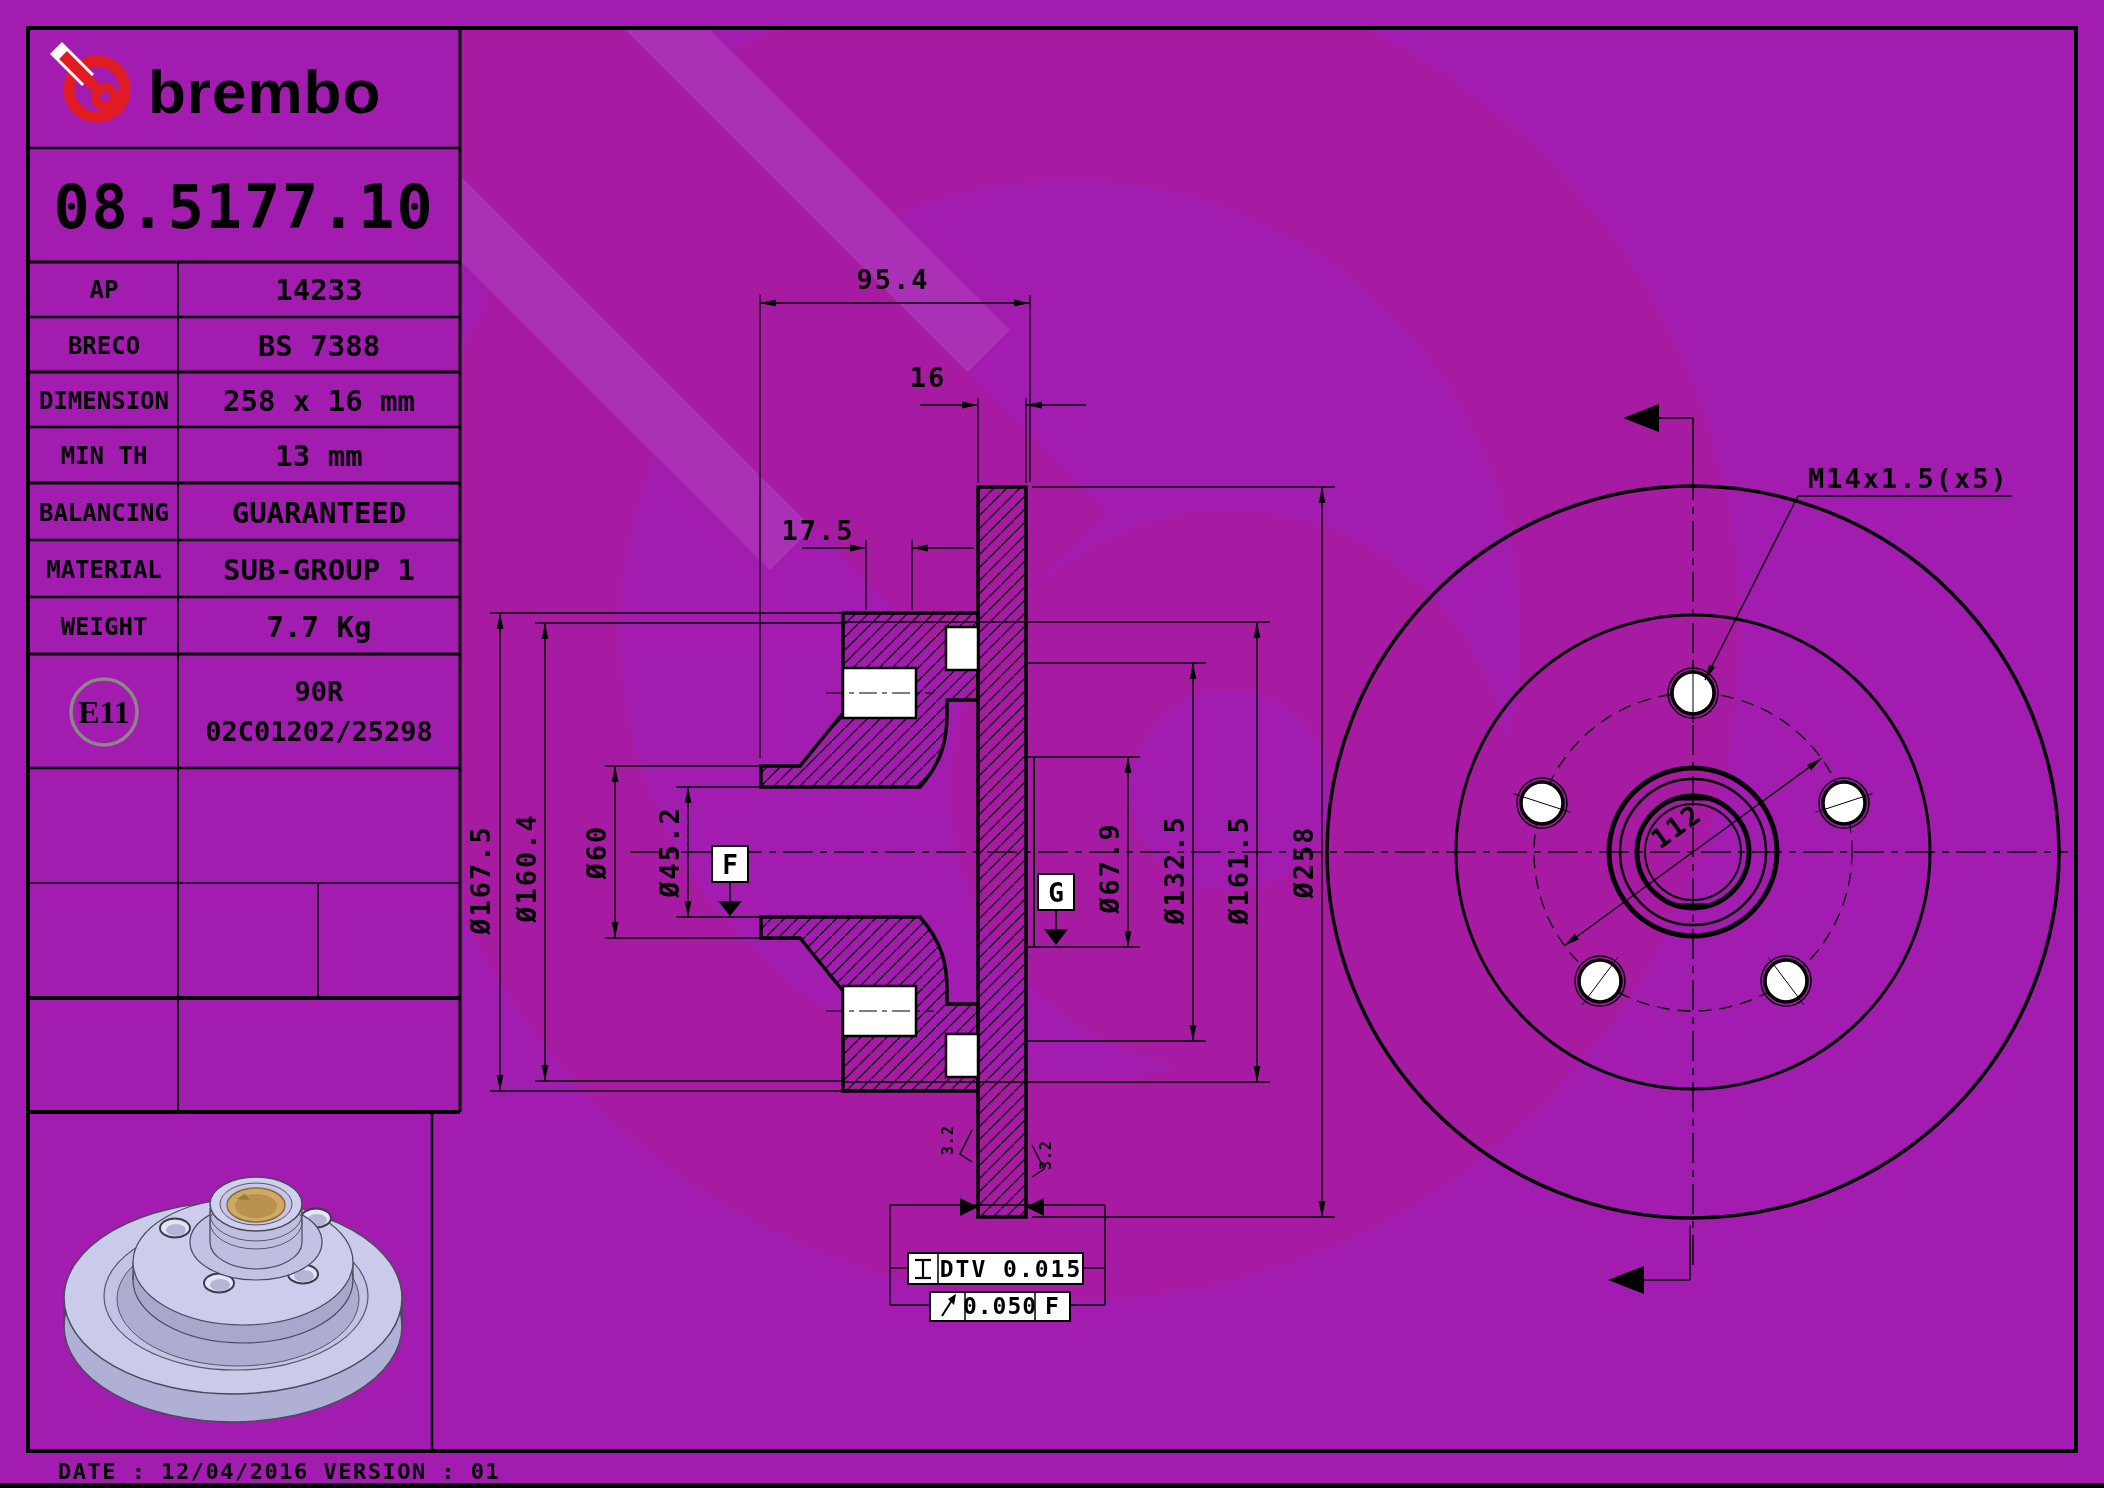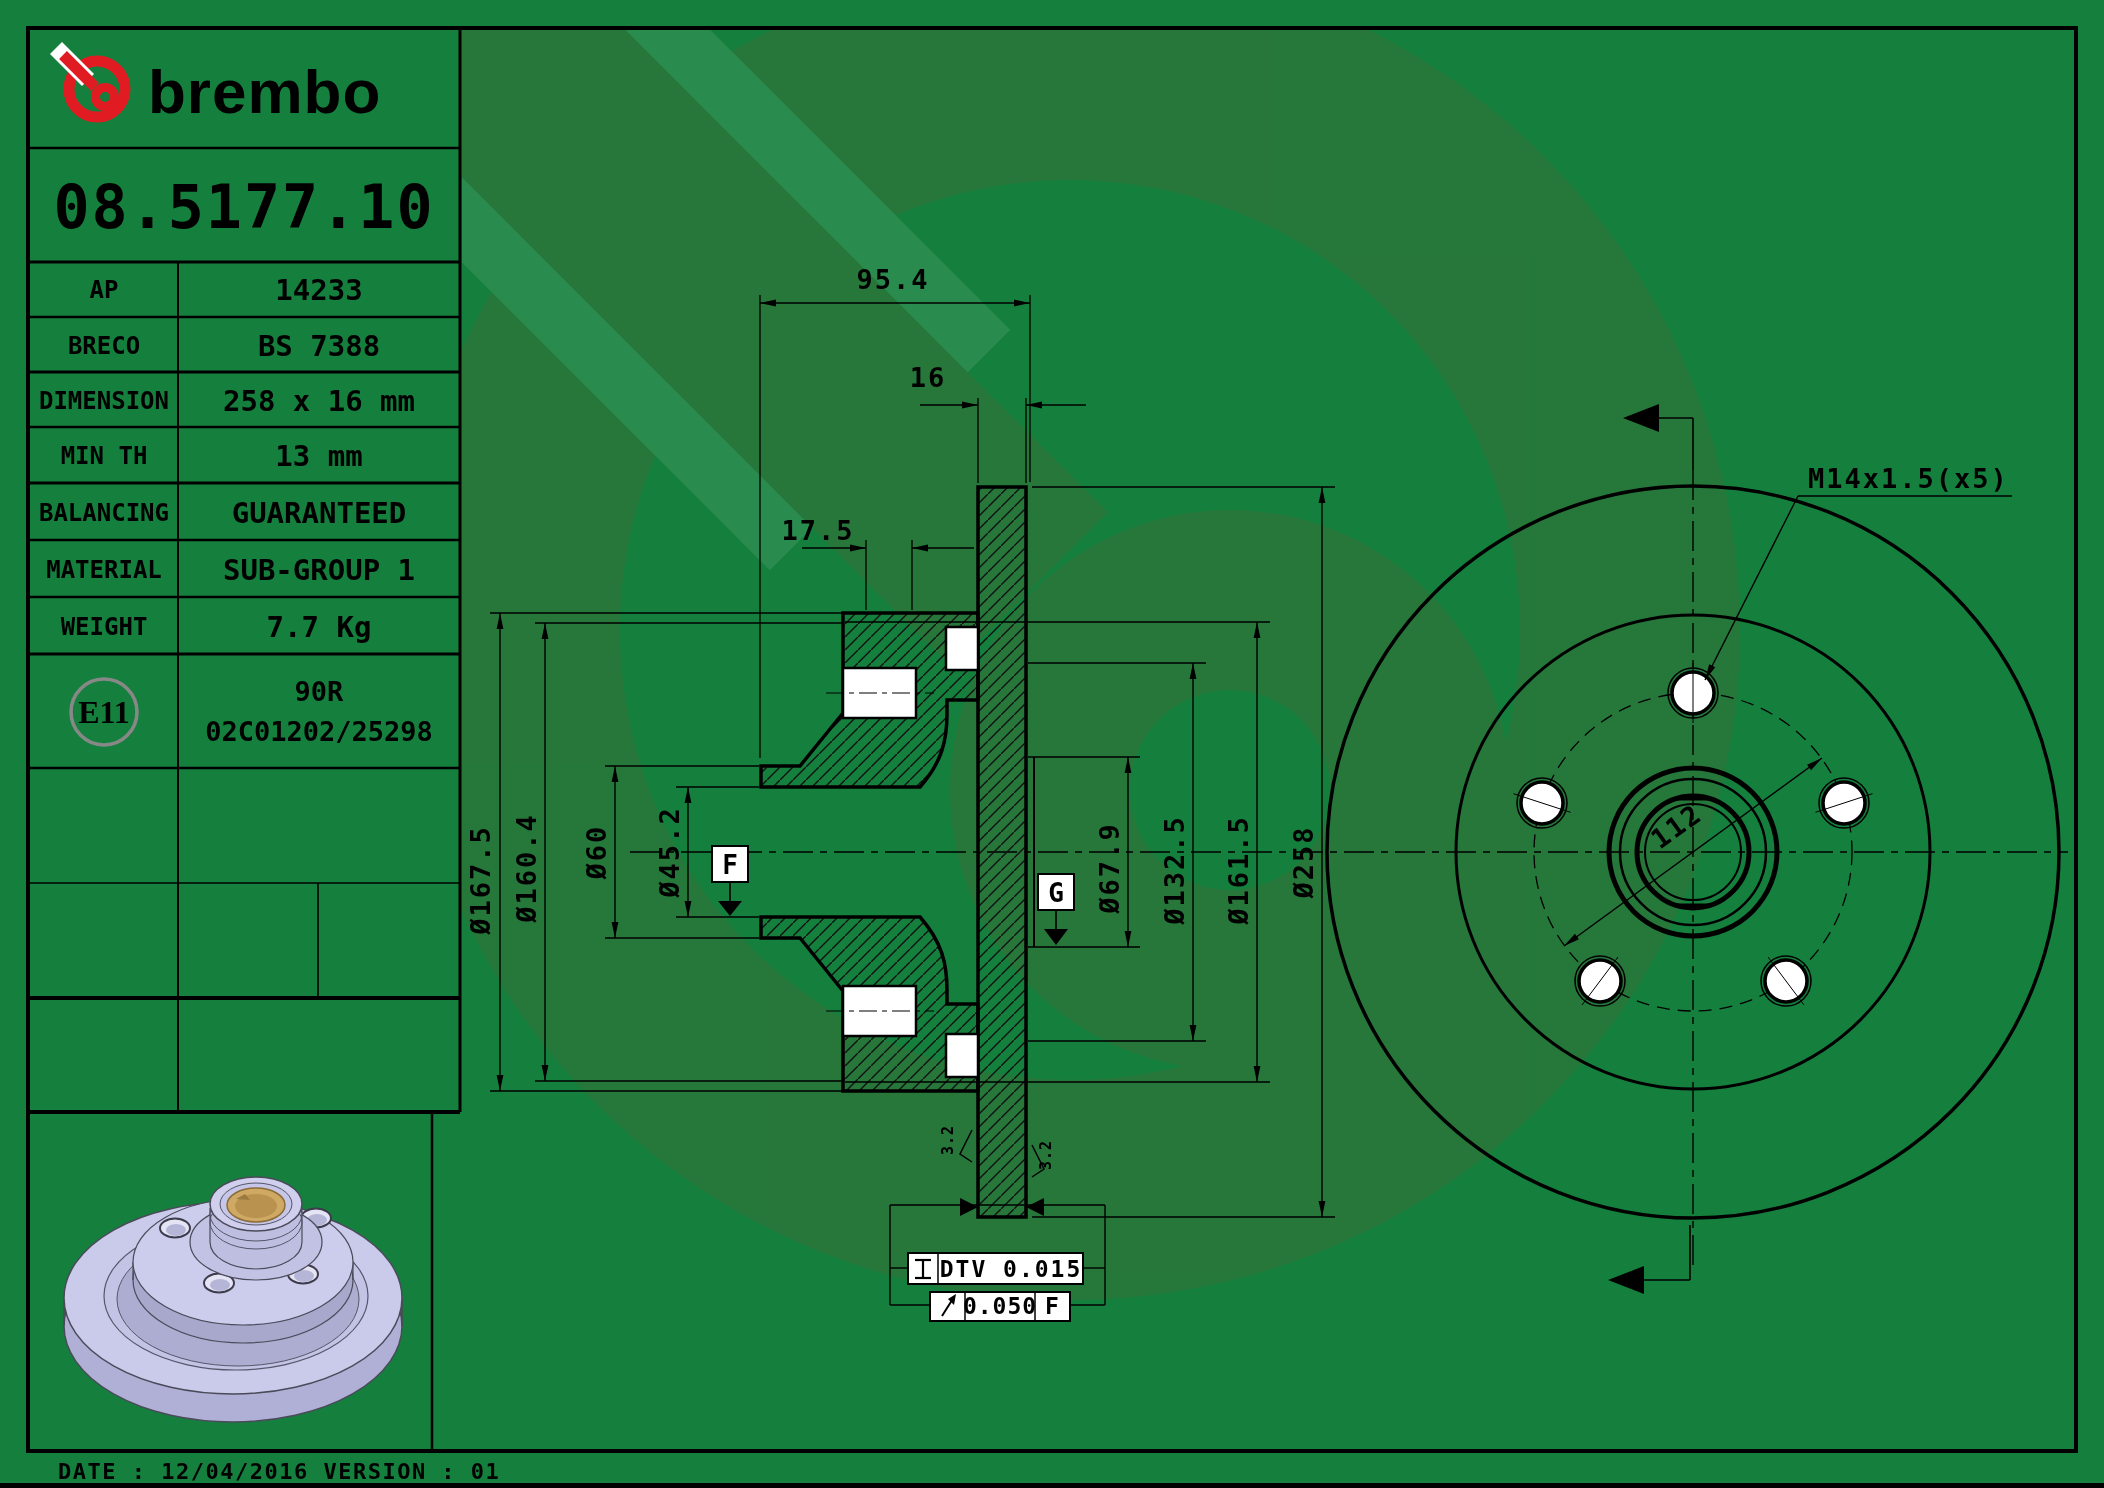--- a/index.html
+++ b/index.html
@@ -1,16 +1,16 @@
 <!DOCTYPE html>
 <html><head>
 <meta charset="utf-8">
 <style>
   html,body{margin:0;padding:0;background:#fff;}
-  #page{position:relative;width:2104px;height:1488px;background:#15803d;overflow:hidden;
+  #page{position:relative;width:2104px;height:1488px;background:#a21caf;overflow:hidden;
         font-family:"DejaVu Sans Mono","Liberation Mono",monospace;}
   svg{position:absolute;left:0;top:0;}
   text{fill:#000;}
   .mono{font-family:"DejaVu Sans Mono","Liberation Mono",monospace;font-weight:bold;}
   .serif{font-family:"Liberation Serif","DejaVu Serif",serif;font-weight:bold;}
   .sans{font-family:"Liberation Sans","DejaVu Sans",sans-serif;font-weight:bold;}
 </style>
 </head>
 <body>
 

